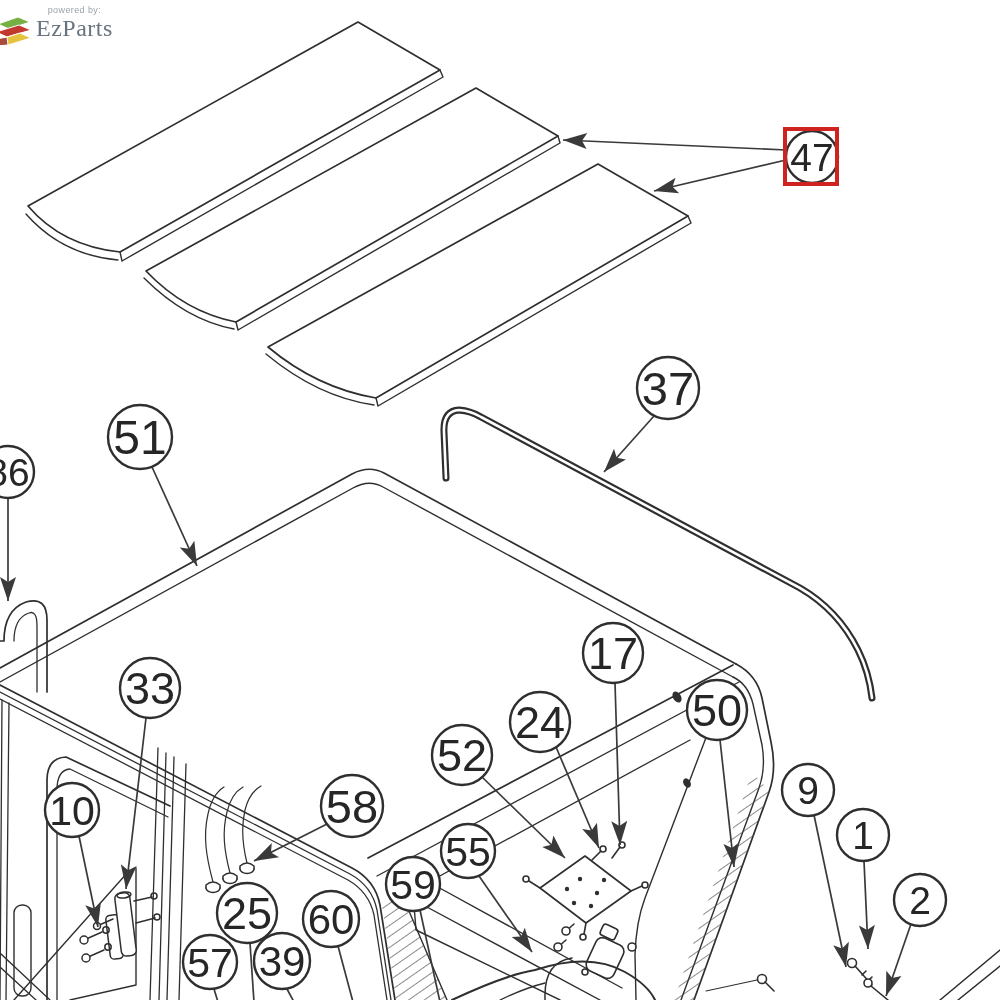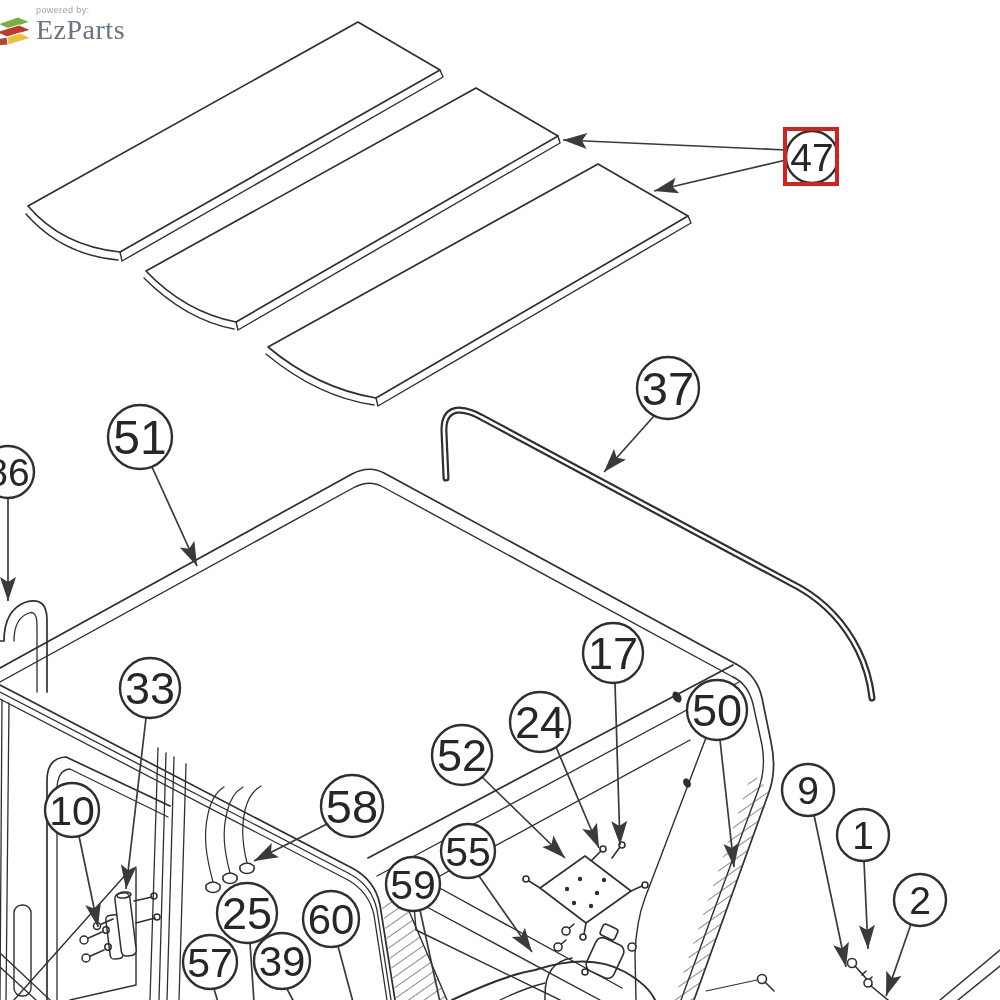--- a/index.html
+++ b/index.html
@@ -1,22 +1,22 @@
 <!DOCTYPE html>
 <html><head>
 <meta charset="utf-8">
 <style>
   html,body{margin:0;padding:0;background:#fff;}
   .stage{position:relative;width:1000px;height:1000px;background:#ffffff;overflow:hidden;
-         font-family:"Liberation Sans",sans-serif;}
+         font-family:"Liberation Sans",sans-serif;text-align:center;}
   .logo{position:absolute;top:2px;left:0;display:flex;align-items:flex-start;z-index:5;}
   .logo-icon{width:36px;height:46px;position:relative;left:-4px;top:14px;}
   .logo-text{display:flex;flex-direction:column;line-height:1;margin-left:0px;}
   .powered{font-size:9px;color:#9aa3ab;letter-spacing:.4px;margin-top:4px;}
-  .brand{font-family:"Liberation Serif",serif;font-size:28px;color:#68747f;letter-spacing:.5px;margin-top:1px;}
+  .brand{font-family:"Liberation Serif",serif;font-size:24px;color:#68747f;letter-spacing:.5px;margin-top:1px;}
   svg text.callout-num{font-family:"Liberation Sans",sans-serif;fill:#262626;}
 </style>
 </head>
 <body>
 
 <div class="stage">
 
   
   <div class="logo">
     <svg class="logo-icon" viewBox="0 0 36 46">

